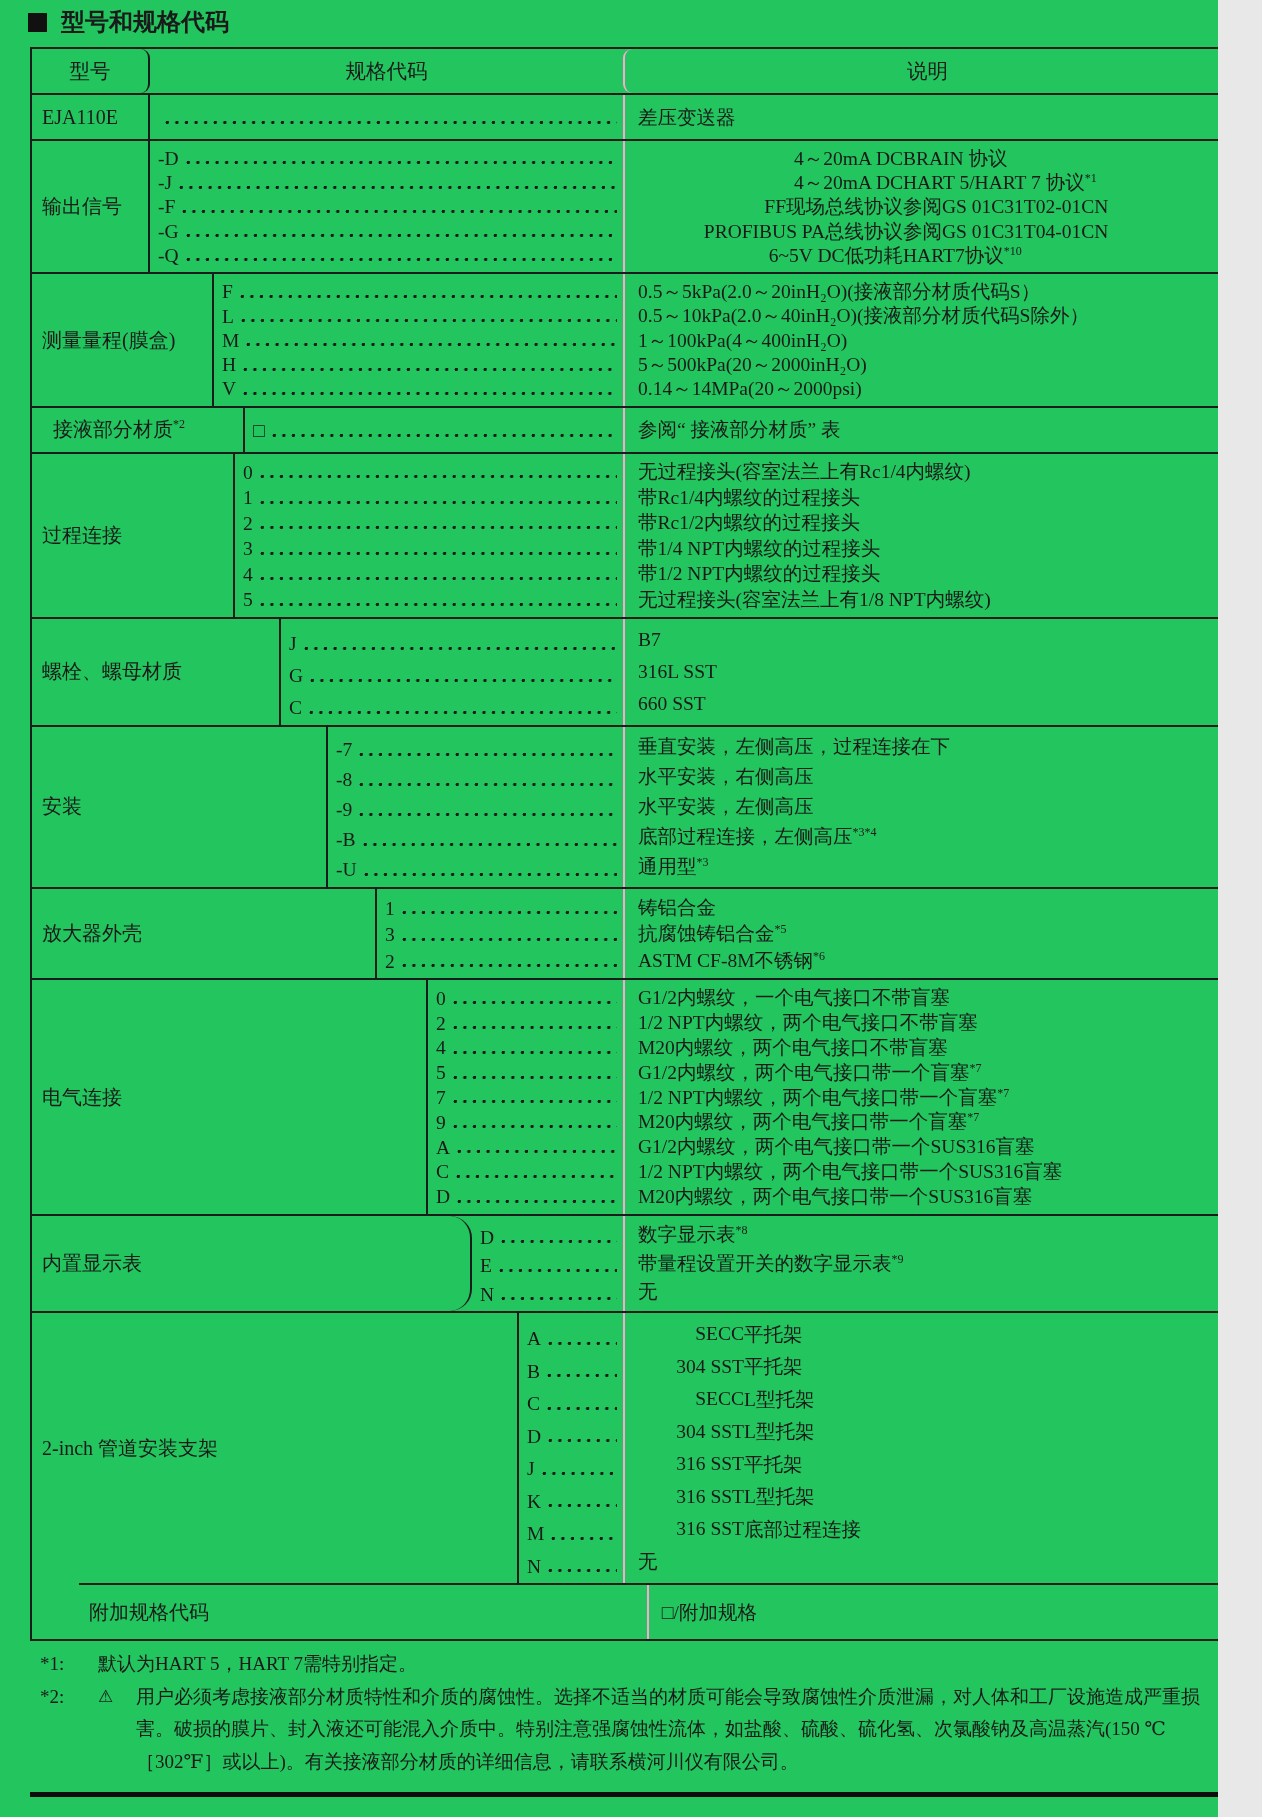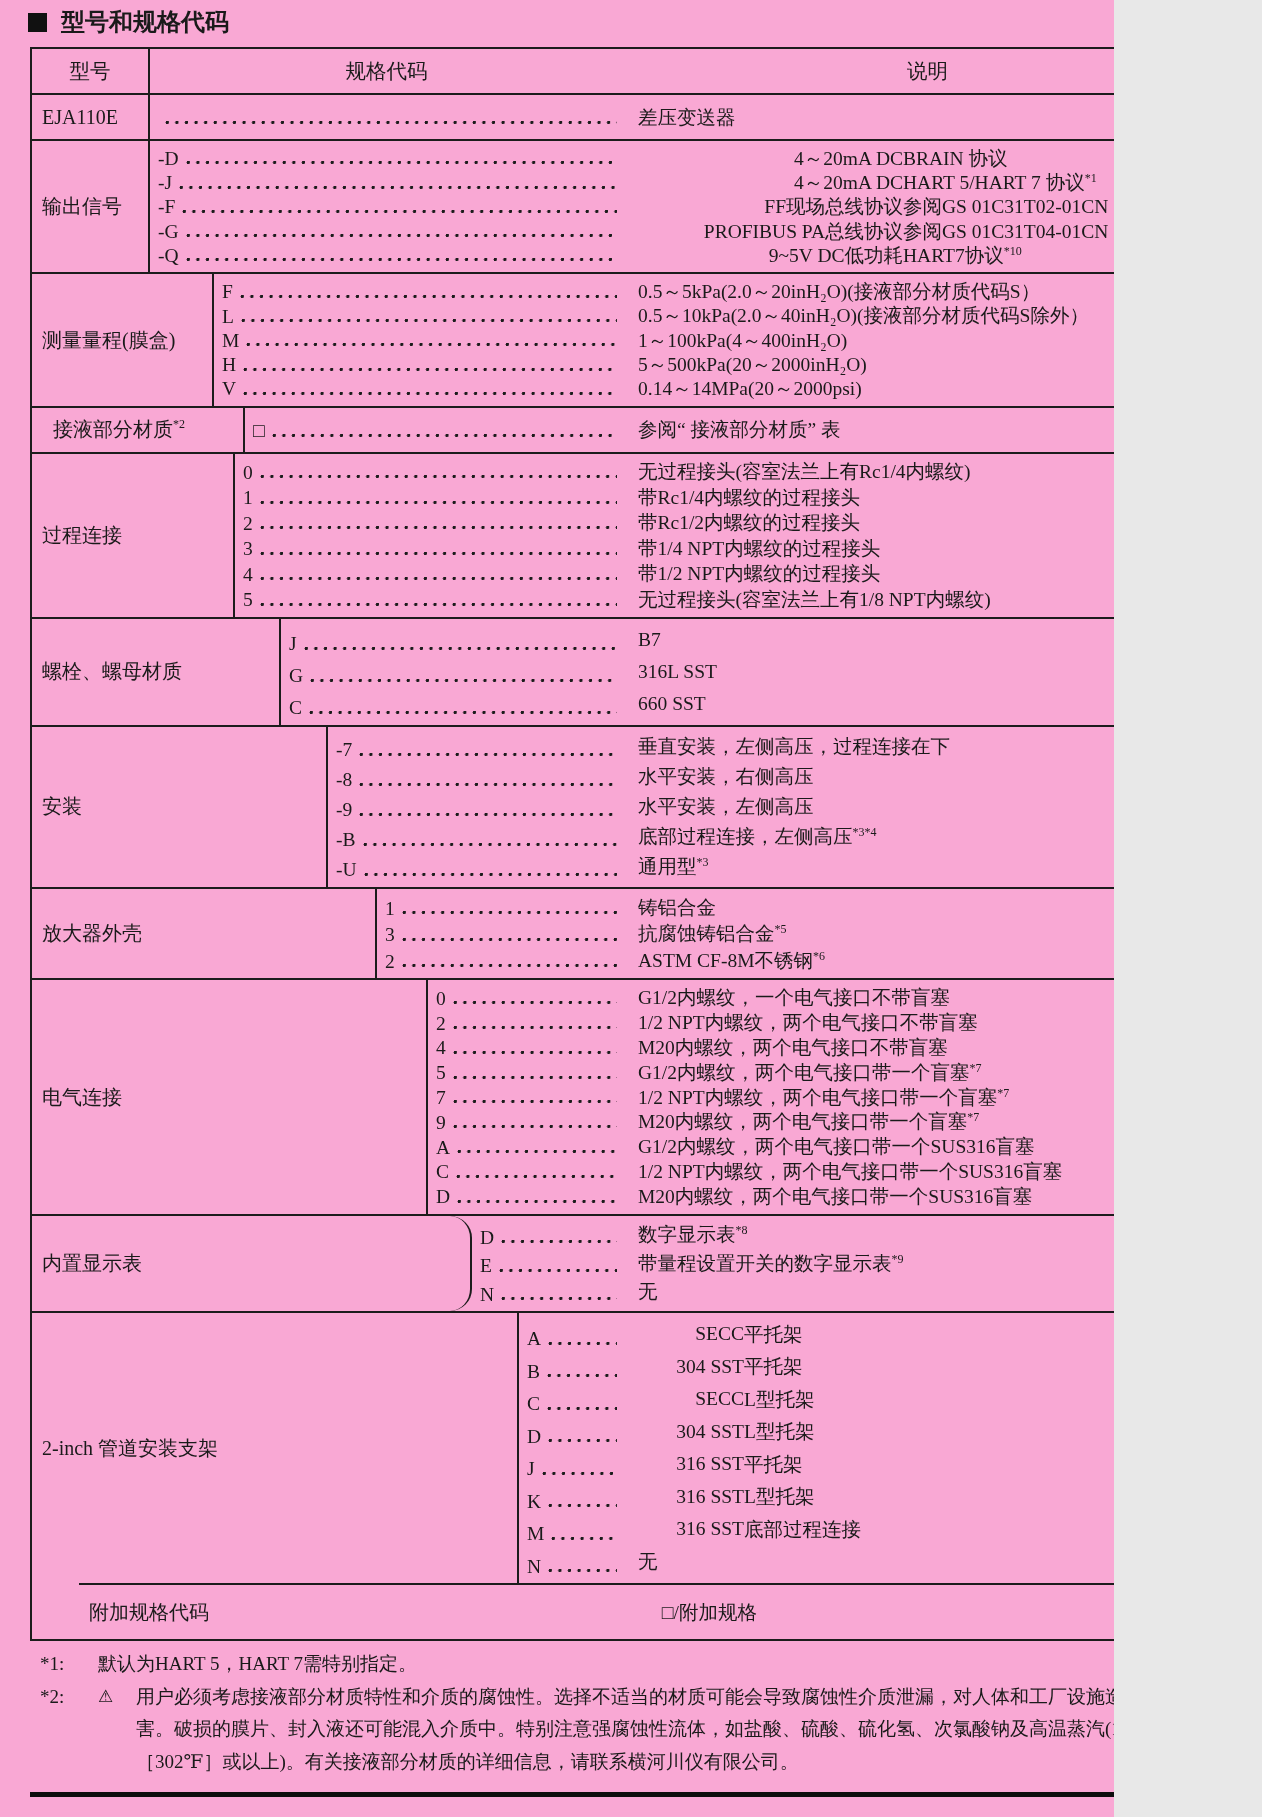--- a/index.html
+++ b/index.html
@@ -1,16 +1,16 @@
 <!DOCTYPE html>
 <html><head>
 <meta charset="utf-8">
 <style>
   html,body{margin:0;padding:0;background:#e8e8e8;}
-  #page{position:relative;width:1114px;height:1817px;background:#f9a8d4;
+  #page{position:relative;width:1218px;height:1817px;background:#22c55e;
         font-family:"Liberation Serif","DejaVu Serif",serif;color:#1a1a1a;overflow:hidden;}
 
   
   #title-bar{position:absolute;left:28px;top:6px;display:flex;align-items:center;
              font-family:"Liberation Sans","DejaVu Sans",sans-serif;font-weight:bold;font-size:24px;}
   #title-square{width:19px;height:19px;background:#111;margin-right:14px;flex:0 0 auto;}
 
   
   #spec-table{position:absolute;left:30px;top:47px;width:1202px;
               border:2px solid #1c1c1c;box-sizing:border-box;font-size:19.5px;}
@@ -20,21 +20,21 @@
   .cell-label{border-right:2px solid #1c1c1c;padding:2px 4px 2px 10px;
               display:flex;flex-direction:column;justify-content:center;font-size:20px;}
   .cell-code{flex:1;display:flex;flex-direction:column;justify-content:center;
              padding:5px 4px 5px 8px;}
   .cell-desc{width:607px;border-left:2px solid #f9a8d4;display:flex;flex-direction:column;
              justify-content:center;padding:5px 6px 5px 13px;text-align:right;}
 
   
   .row.header{min-height:44px;}
   .row.header .cell{display:flex;align-items:center;justify-content:center;
-                    font-size:20.5px;padding:0;}
+                    font-size:20.5px;padding:0;border-radius:9px;}
   .row.header .cell-label{width:118px;}
   .row.header .cell-code{flex:1;}
 
   
   .code-line{display:flex;align-items:flex-end;height:var(--lh,24.5px);}
   .code-txt{white-space:pre;line-height:1;padding-bottom:2px;}
   .leader{flex:1;height:5px;margin:0 2px 5px 7px;
           background-image:radial-gradient(circle at 2.2px 2.4px,#1b1b1b 1.45px,transparent 1.9px);
           background-size:9.6px 5px;background-repeat:repeat-x;}
   .desc-line{display:flex;align-items:center;height:var(--lh,24.5px);white-space:pre;}
@@ -138,21 +138,21 @@
           <div class="code-line">
             <span class="code-txt">-Q</span>
             <span class="leader"></span>
           </div>
         </div>
         <div class="cell cell-desc">
           <div class="desc-line"><span class="d1">4～20mA DC</span><span class="d2">BRAIN 协议</span></div>
           <div class="desc-line"><span class="d1">4～20mA DC</span><span class="d2">HART 5/HART 7 协议<sup>*1</sup></span></div>
           <div class="desc-line"><span class="d1">FF现场总线协议</span><span class="d2">参阅GS 01C31T02-01CN</span></div>
           <div class="desc-line"><span class="d1">PROFIBUS PA总线协议</span><span class="d2">参阅GS 01C31T04-01CN</span></div>
-          <div class="desc-line"><span class="d1">9~5V DC低功耗</span><span class="d2">HART7协议<sup>*10</sup></span></div>
+          <div class="desc-line"><span class="d1">6~5V DC低功耗</span><span class="d2">HART7协议<sup>*10</sup></span></div>
         </div>
       </div>
       <div class="row sec-span">
         <div class="cell cell-label">
           <span>测量量程(膜盒)</span>
         </div>
         <div class="cell cell-code">
           <div class="code-line">
             <span class="code-txt">F</span>
             <span class="leader"></span>

